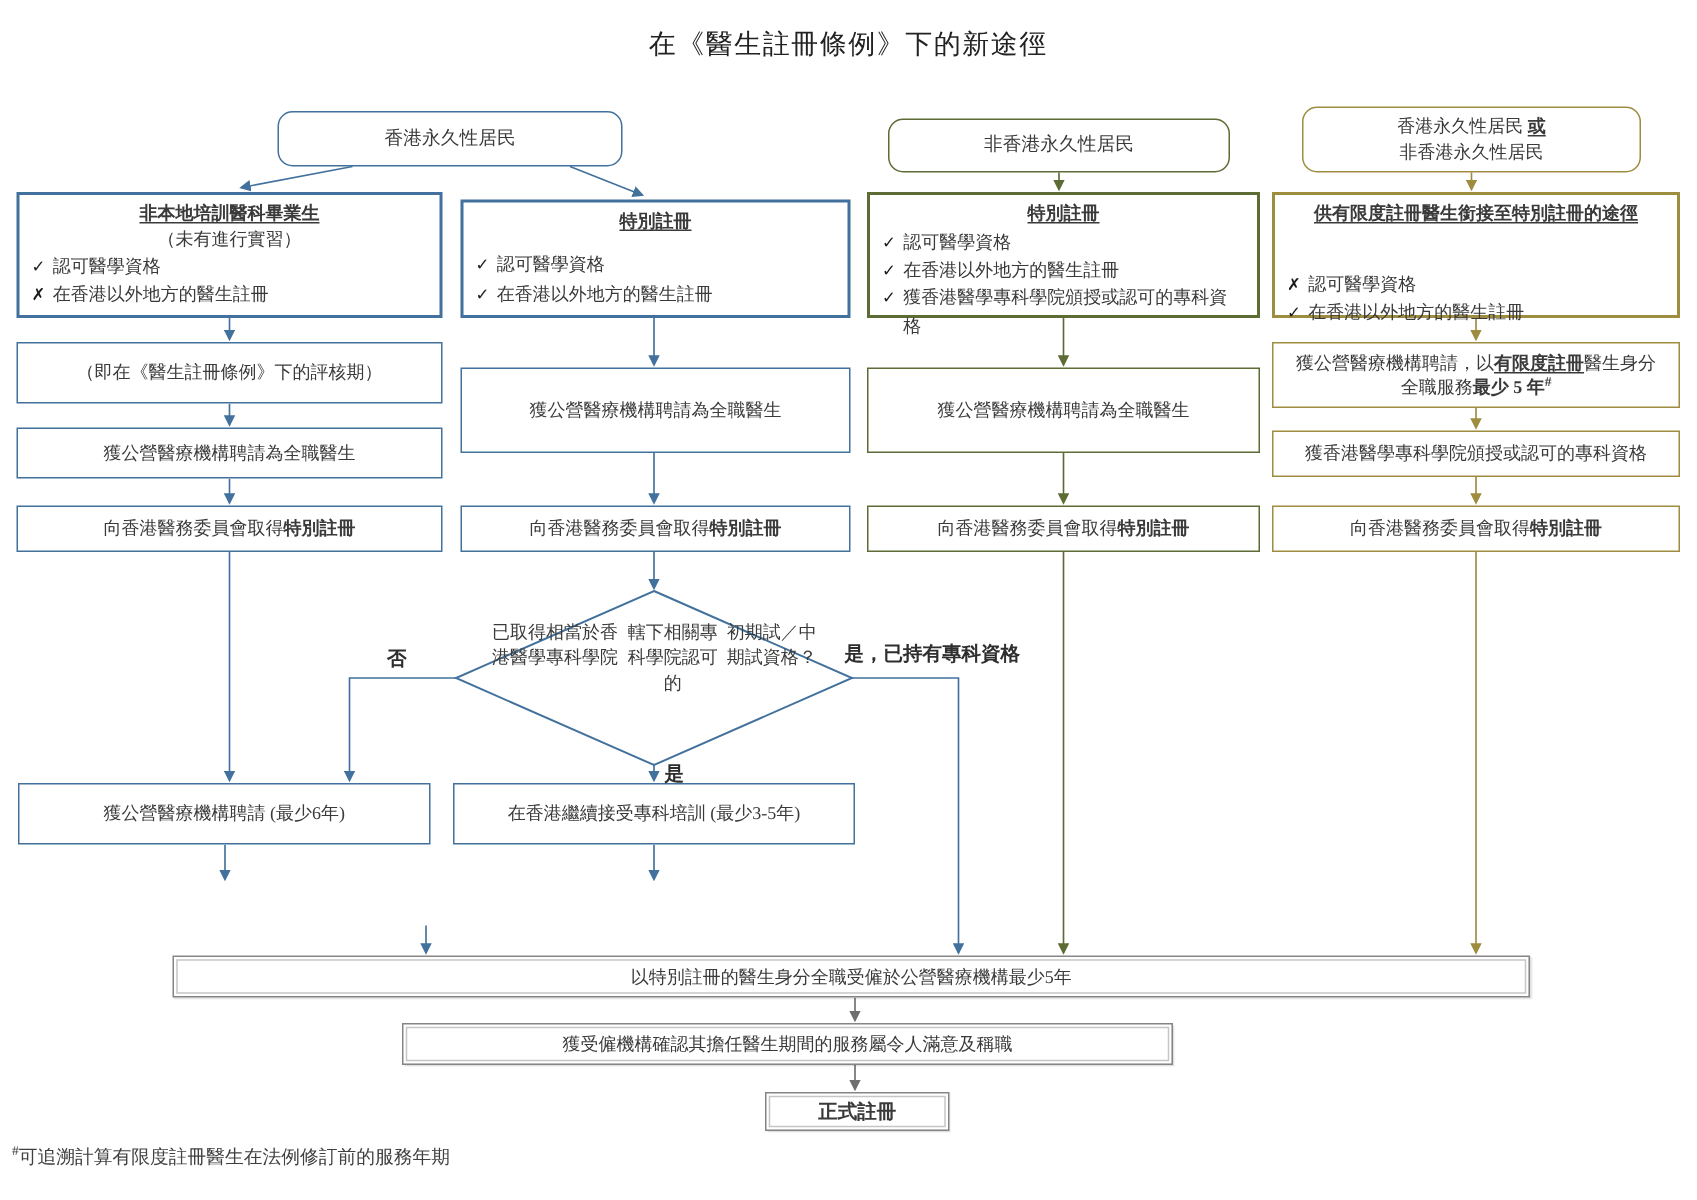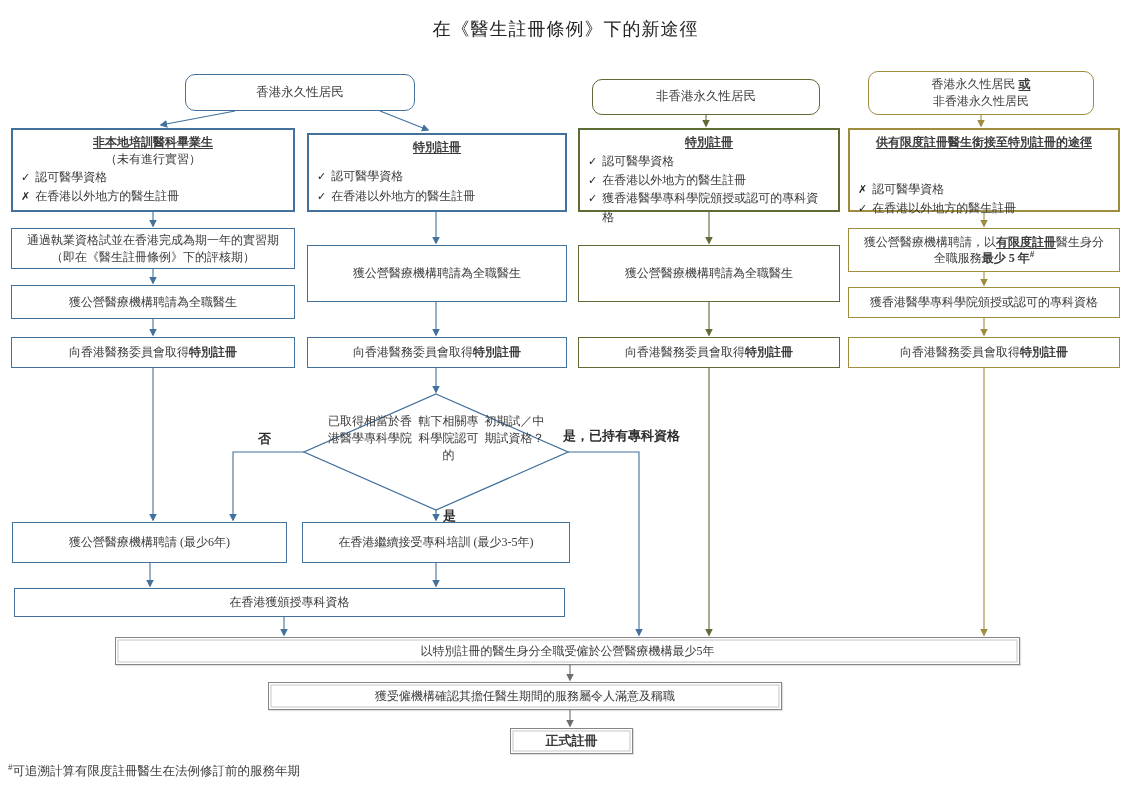--- a/index.html
+++ b/index.html
@@ -154,21 +154,20 @@
       <span class="mark">✗</span>
       <span>認可醫學資格</span>
       </div>
     <div class="req">
       <span class="mark">✓</span>
       <span>在香港以外地方的醫生註冊</span>
       </div>
   </div>
 
   <div class="box b-blue" style="left:11px;top:228px;width:284px;height:41px">
-    <div>通過執業資格試並在香港完成為期一年的實習期</div>
     <div>（即在《醫生註冊條例》下的評核期）</div>
   </div>
   <div class="box b-blue" style="left:11px;top:285px;width:284px;height:34px">
     <div>獲公營醫療機構聘請為全職醫生</div>
   </div>
   <div class="box b-blue" style="left:11px;top:337px;width:284px;height:31px">
     <div><span>向香港醫務委員會取得</span><span class="bold">特別註冊</span></div>
   </div>
 
   <div class="box b-blue" style="left:307px;top:245px;width:260px;height:57px">
@@ -204,23 +203,20 @@
   <div class="lbl" style="left:258px;top:430px">否</div>
   <div class="lbl" style="left:443px;top:507px">是</div>
   <div class="lbl" style="left:563px;top:427px">是，已持有專科資格</div>
 
   <div class="box b-blue" style="left:12px;top:522px;width:275px;height:41px">
     <div>獲公營醫療機構聘請 (最少6年)</div>
   </div>
   <div class="box b-blue" style="left:302px;top:522px;width:268px;height:41px">
     <div>在香港繼續接受專科培訓 (最少3-5年)</div>
   </div>
-  <div class="box b-blue" style="left:14px;top:588px;width:551px;height:29px">
-    <div>在香港獲頒授專科資格</div>
-  </div>
 
   <div class="box b-gray" style="left:115px;top:637px;width:905px;height:28px">
     <div>以特別註冊的醫生身分全職受僱於公營醫療機構最少5年</div>
   </div>
   <div class="box b-gray" style="left:268px;top:682px;width:514px;height:28px">
     <div>獲受僱機構確認其擔任醫生期間的服務屬令人滿意及稱職</div>
   </div>
   <div class="box b-gray bold" style="left:510px;top:728px;width:123px;height:26px;font-size:13px">
     <div>正式註冊</div>
   </div>

